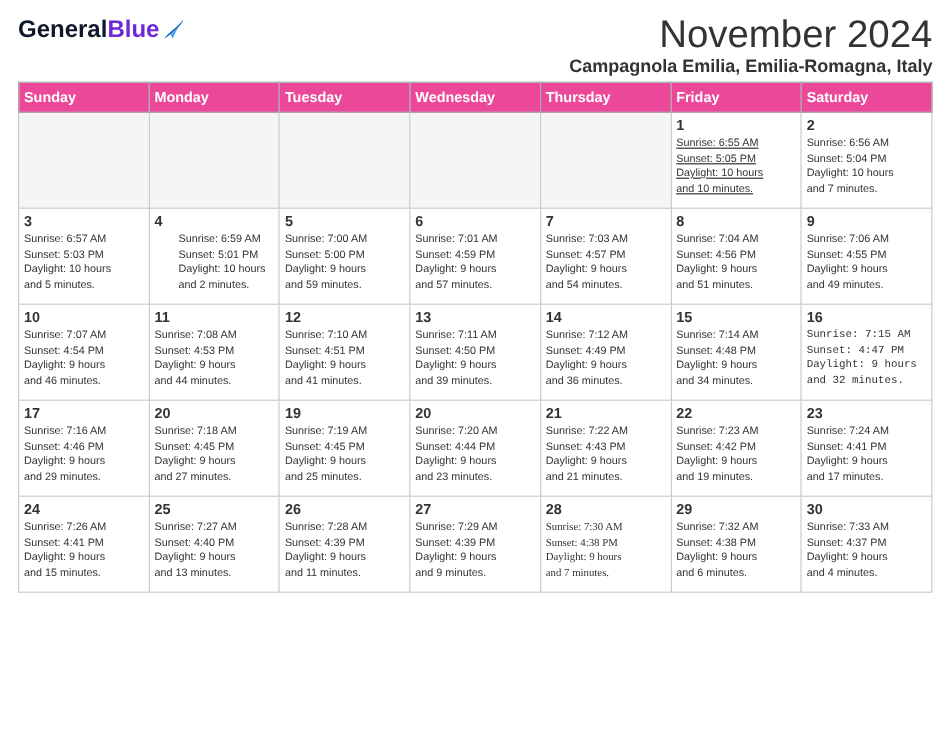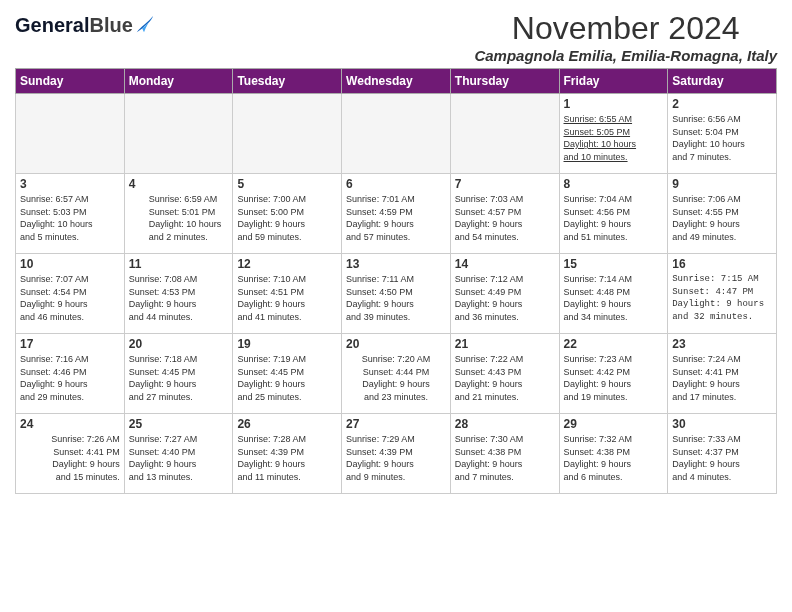--- a/index.html
+++ b/index.html
@@ -24,47 +24,46 @@
       display: flex;
       align-items: center;
       margin-top: 4px;
     }
     .logo-text {
       font-size: 20px;
       font-weight: bold;
       line-height: 1.1;
     }
     .logo-general { color: #0f172a; }
-    .logo-blue { color: #404040; }
+    .logo-blue { color: #6d28d9; }
     .logo-icon {
       width: 18px;
       height: 22px;
       margin-left: 2px;
     }
     .title-block {
-      text-align: center;
+      text-align: right;
     }
     .month-title {
       font-size: 32px;
       font-weight: normal;
       color: #333;
     }
     .location {
       font-size: 15px;
       font-weight: bold;
       color: #333;
-      font-style: italic;
     }
     table {
       width: 100%;
       border-collapse: collapse;
       table-layout: fixed;
     }
     th {
-      background-color: #701a75;
+      background-color: #ec4899;
       color: #fff;
       font-size: 12px;
       font-weight: bold;
       padding: 5px 4px;
       text-align: left;
       border: 1px solid #aaa;
     }
     td {
       border: 1px solid #ccc;
       vertical-align: top;
@@ -266,21 +265,21 @@
           </td>
           <td>
             <span class="day-num">19</span>
             <div class="day-info" style="white-space: pre-line;">Sunrise: 7:19 AM
 Sunset: 4:45 PM
 Daylight: 9 hours
 and 25 minutes.</div>
           </td>
           <td>
             <span class="day-num">20</span>
-            <div class="day-info" style="white-space: pre-line; text-align: center;">Sunrise: 7:20 AM
+            <div class="day-info" style="white-space: pre-line;">Sunrise: 7:20 AM
 Sunset: 4:44 PM
 Daylight: 9 hours
 and 23 minutes.</div>
           </td>
           <td>
             <span class="day-num">21</span>
             <div class="day-info" style="white-space: pre-line;">Sunrise: 7:22 AM
 Sunset: 4:43 PM
 Daylight: 9 hours
 and 21 minutes.</div>
@@ -296,21 +295,21 @@
             <span class="day-num">23</span>
             <div class="day-info" style="white-space: pre-line;">Sunrise: 7:24 AM
 Sunset: 4:41 PM
 Daylight: 9 hours
 and 17 minutes.</div>
           </td>
         </tr>
         <tr>
           <td>
             <span class="day-num">24</span>
-            <div class="day-info" style="white-space: pre-line; text-align: right;">Sunrise: 7:26 AM
+            <div class="day-info" style="white-space: pre-line;">Sunrise: 7:26 AM
 Sunset: 4:41 PM
 Daylight: 9 hours
 and 15 minutes.</div>
           </td>
           <td>
             <span class="day-num">25</span>
             <div class="day-info" style="white-space: pre-line;">Sunrise: 7:27 AM
 Sunset: 4:40 PM
 Daylight: 9 hours
 and 13 minutes.</div>
@@ -324,21 +323,21 @@
           </td>
           <td>
             <span class="day-num">27</span>
             <div class="day-info" style="white-space: pre-line;">Sunrise: 7:29 AM
 Sunset: 4:39 PM
 Daylight: 9 hours
 and 9 minutes.</div>
           </td>
           <td>
             <span class="day-num">28</span>
-            <div class="day-info" style="white-space: pre-line;">Sunrise: 7:30 AM
+            <div class="day-info" style="white-space: pre-line; font-family: Liberation Serif, serif;">Sunrise: 7:30 AM
 Sunset: 4:38 PM
 Daylight: 9 hours
 and 7 minutes.</div>
           </td>
           <td>
             <span class="day-num">29</span>
             <div class="day-info" style="white-space: pre-line;">Sunrise: 7:32 AM
 Sunset: 4:38 PM
 Daylight: 9 hours
 and 6 minutes.</div>

